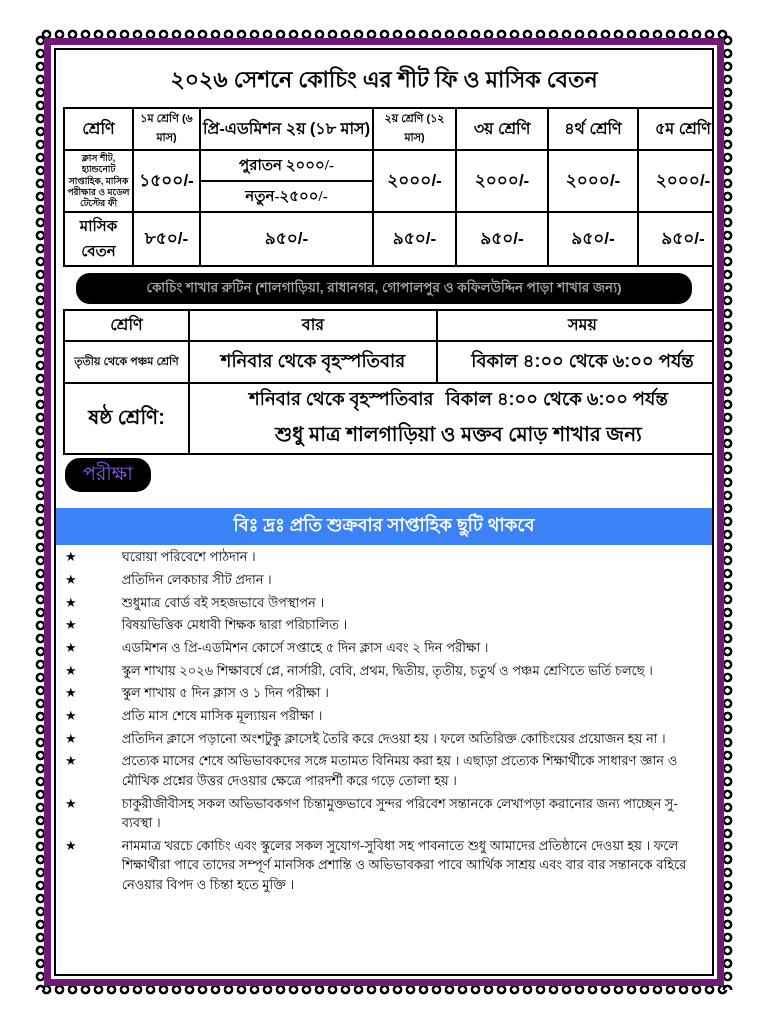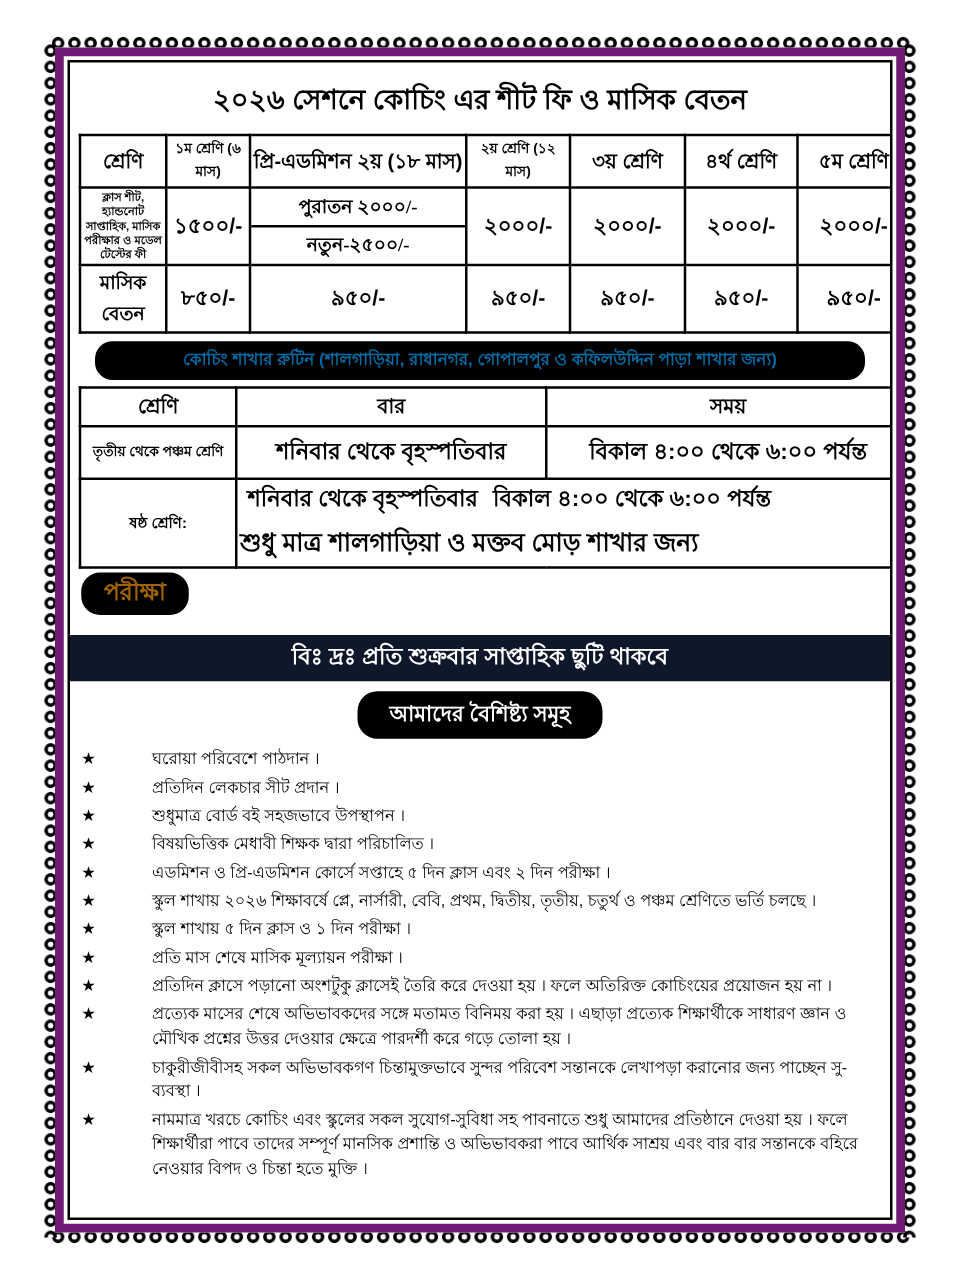--- a/index.html
+++ b/index.html
@@ -33,40 +33,40 @@
   .fee-table .lbl-small { font-size:9px; font-weight:bold; line-height:1.25; padding:2px; }
   .fee-table .lbl { font-size:15px; font-weight:bold; }
   .fee-table .val { font-size:17px; font-weight:bold;text-align:center; }
   .fee-table .split { padding:0; }
   .fee-table .split div { font-size:15px; font-weight:bold; padding:2px 0;font-family:Liberation Serif, serif; }
   .fee-table .split .top { border-bottom:2px solid #000; }
   .fee-row td { height:56px; }
   .monthly-row td { height:42px; }
 
   
-  .pill { background:#000; color:#0369a1; border-radius:14px; text-align:center;
+  .pill { background:#000; color:#a3a3a3; border-radius:14px; text-align:center;
           font-size:13.5px; font-weight:bold; padding:4px 10px; margin:6px auto 5px auto; width:96%; }
   .routine-table th { font-size:16px; font-weight:bold; height:28px; }
   .routine-table .cls-small { font-size:11px; font-weight:bold; }
-  .routine-table .cls-big { font-size:12px; font-weight:bold; }
+  .routine-table .cls-big { font-size:20px; font-weight:bold; }
   .routine-table .day, .routine-table .time { font-size:18px; font-weight:bold; }
   .routine-table tr.r1 td { height:48px; }
   .routine-table tr.r2 td { height:42px; }
   .routine-table tr.r3 td { height:66px; }
-  .routine-table .merged { text-align:left; }
+  .routine-table .merged { text-align:center; }
   .routine-table .merged .dtline { font-size:18px; font-weight:bold; }
   .routine-table .merged .dtline span { padding:0 6px; }
   .routine-table .merged .note { font-size:20px; font-weight:bold; margin-top:3px; }
 
   .exam-line1 { text-align:center; font-size:26px; font-weight:bold; margin-top:6px; }
   .exam-line2 { display:flex; align-items:center; justify-content:flex-start; gap:12px; margin:3px 0 4px 2px; }
-  .exam-badge { background:#000; color:#a16207; border-radius:15px; font-size:19px; font-weight:bold; padding:1px 18px; }
+  .exam-badge { background:#000; color:#8b5cf6; border-radius:15px; font-size:19px; font-weight:normal; padding:1px 18px; }
   .exam-text { font-size:19px; font-weight:bold; }
 
-  .holiday-bar { background:#0f172a; color:#fff; text-align:center; font-size:18px; font-weight:bold;
+  .holiday-bar { background:#3b82f6; color:#fff; text-align:center; font-size:18px; font-weight:bold;
                  padding:3px 0; margin:16px -7px 0 -7px; }
 
   .features-pill { display:block; background:#000; color:#fff; border-radius:16px; text-align:center;
                    font-size:17px; font-weight:bold; padding:5px 26px; margin:8px auto 6px auto; width:max-content; }
 
   .features { list-style:none; margin-top:2px; }
   .features li { display:flex; align-items:flex-start; font-size:13px; line-height:1.5; margin-bottom:3.2px; }
   .features .star { flex:0 0 auto; font-size:13px; margin:0 7px 0 2px; line-height:1.5; }
   .features .txt { flex:1 1 auto;margin-left:38px; }
 </style>
@@ -159,21 +159,20 @@
       </tbody>
         </table>
 
 
       <div class="exam-line2">
         <span class="exam-badge">পরীক্ষা</span>
       </div>
 
       <div class="holiday-bar">বিঃ দ্রঃ প্রতি শুক্রবার সাপ্তাহিক ছুটি থাকবে</div>
 
-      <span class="features-pill">আমাদের বৈশিষ্ট্য সমূহ</span>
 
       <ul class="features">
         <li>
             <span class="star">★</span>
             <span class="txt">ঘরোয়া পরিবেশে পাঠদান ।</span>
           </li>
         <li>
             <span class="star">★</span>
             <span class="txt">প্রতিদিন লেকচার সীট প্রদান ।</span>
           </li>

